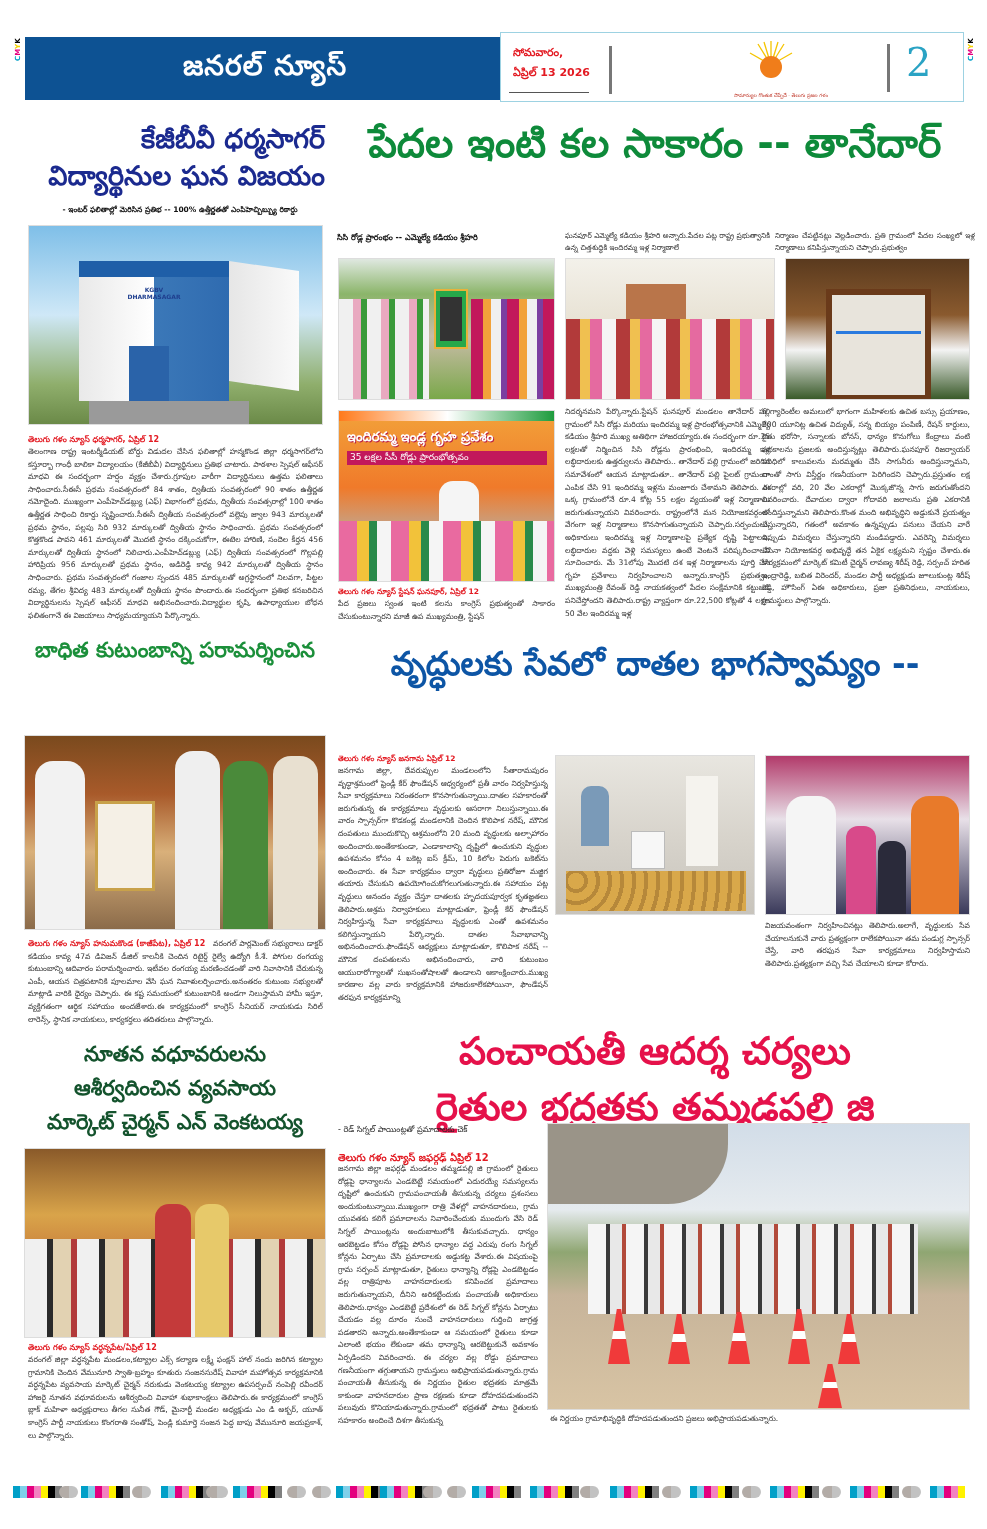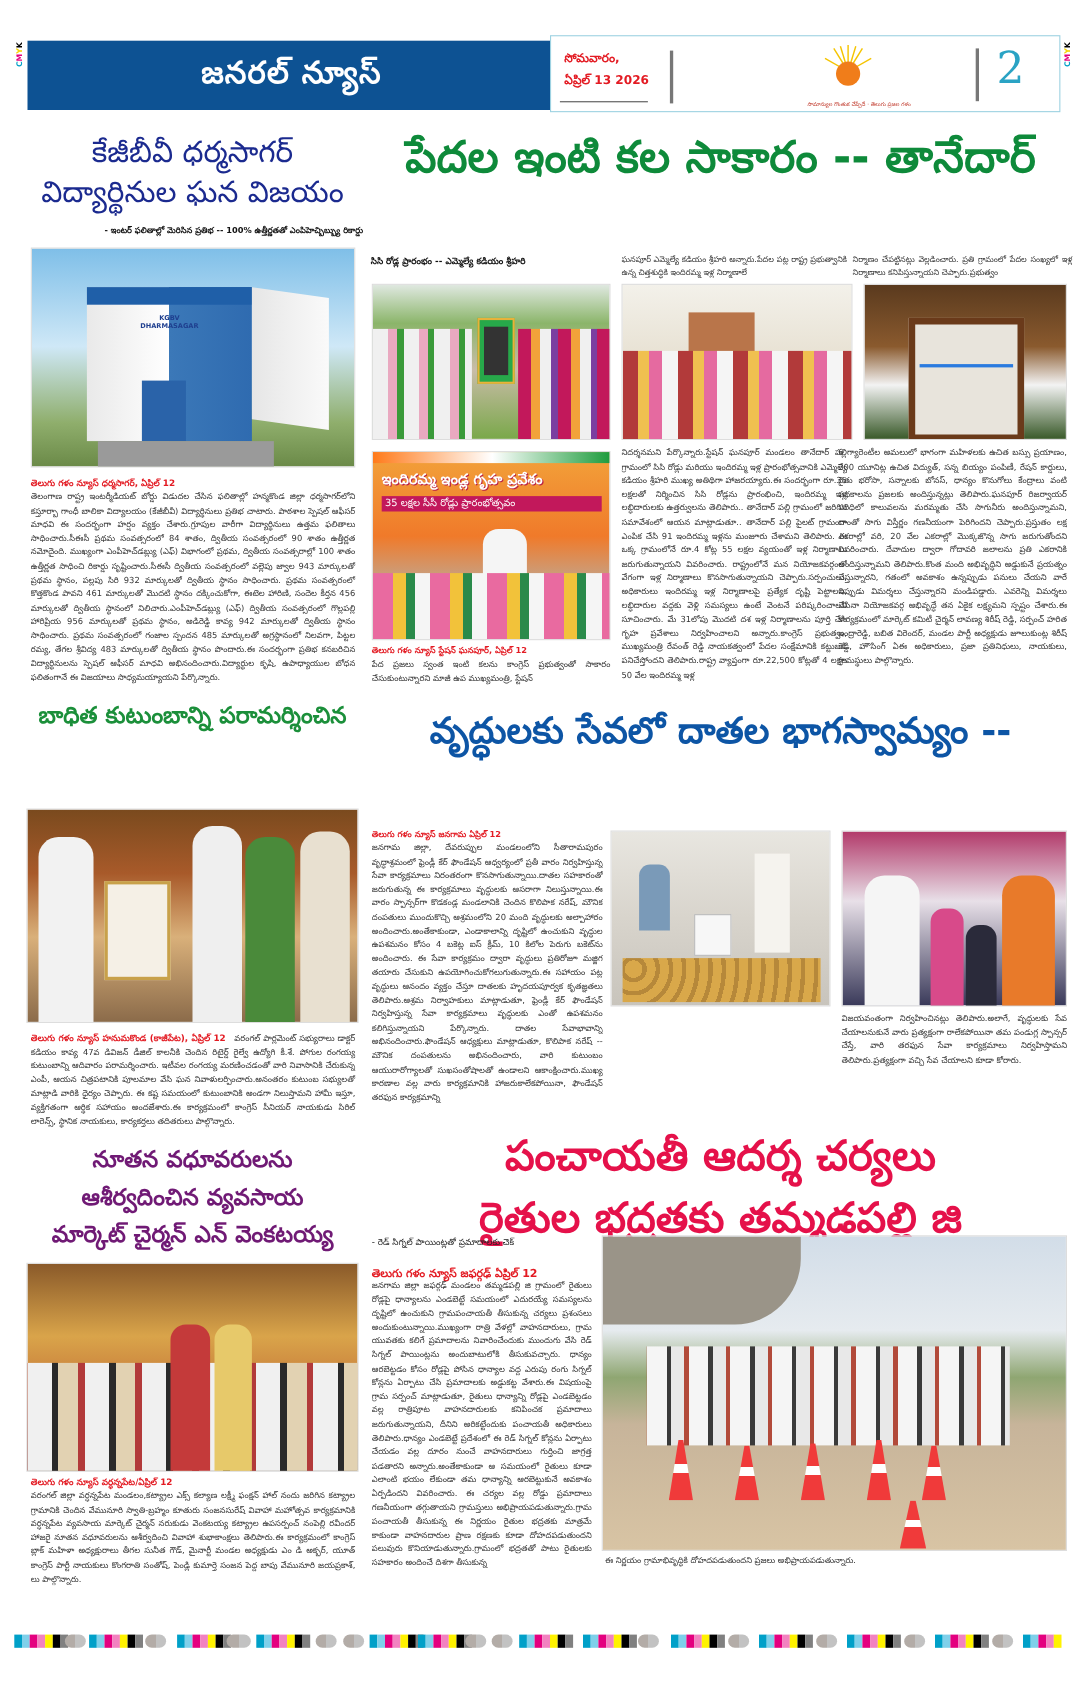--- a/index.html
+++ b/index.html
@@ -11,26 +11,26 @@
 .mast{left:500px;top:32px;width:464px;height:70px;border:1px solid #9dd2e2;background:#fff}
 .mast .date{position:absolute;left:12px;top:10px;color:#e31b23;font-size:11px;font-weight:bold;line-height:20px;width:85px}
 .mast .dateline{position:absolute;left:8px;top:59px;width:80px;border-top:1px solid #555}
 .mast .bar1{position:absolute;left:108px;top:13px;width:3px;height:48px;background:#777}
 .mast .bar2{position:absolute;left:386px;top:11px;width:3px;height:48px;background:#777}
 .mast .logo{position:absolute;left:190px;top:6px;width:180px;height:60px}
 .mast .logo .sun{position:absolute;left:55px;top:0;width:50px;height:40px}
 .mast .logo .name{position:absolute;left:0;top:16px;width:180px;text-align:center;color:#1e3f9e;font-weight:900;font-size:30px;letter-spacing:-1px;font-family:"DejaVu Sans",sans-serif}
 .mast .logo .tag{position:absolute;left:0;top:53px;width:180px;text-align:center;color:#c0392b;font-size:5px}
 .mast .pgnum{position:absolute;left:405px;top:6px;font-family:"DejaVu Serif",serif;font-size:40px;color:#2aa3c4}
-.h-navy{color:#1b2a8f;font-weight:normal;text-align:center}
+.h-navy{color:#1b2a8f;font-weight:bold;text-align:right}
 .h-green{color:#0e8a3a;font-weight:bold;text-align:center}
 .h-green2{color:#1b8f3a;font-weight:bold;text-align:center}
 .h-blue{color:#0d55a5;font-weight:900;text-align:center}
 .h-red{color:#e5114a;font-weight:900;text-align:center}
-.h-purple{color:#701a75;font-weight:bold;text-align:center}
+.h-purple{color:#14532d;font-weight:bold;text-align:center}
 .dek{font-size:8.5px;color:#111;font-weight:bold}
 .dateline-red{color:#e31b23;font-size:8px;font-weight:bold}
 .body{font-size:7.6px;line-height:12.6px;color:#333;text-align:justify;overflow:hidden}
 .photo{position:absolute;overflow:hidden;border:1px solid #ddd}
 .colorbar{position:absolute;top:1486px;height:12px;display:flex}
 .colorbar span{width:7px;height:12px;display:block}
 .pill{position:absolute;top:1486px;width:19px;height:12px;border-radius:6px;background:linear-gradient(90deg,#b3aca7 50%,#c2c2c2 50%)}
 </style>
 </head>
 <body>
@@ -63,21 +63,21 @@
     <div class="tag">సామాన్యుల గొంతుక చేప్పేదే · తెలుగు ప్రజల గళం</div>
   </div>
   <div class="bar2"></div>
   <div class="pgnum">2</div>
 </div>
 
 <div class="abs h-navy" style="left:25px;top:120px;width:300px;font-size:27px;line-height:37px">
   <div>కేజీబీవీ ధర్మసాగర్</div>
   <div>విద్యార్థినుల ఘన విజయం</div>
 </div>
-<div class="abs dek" style="left:30px;top:205px;width:300px;font-size:7.5px;text-align:right">- ఇంటర్ ఫలితాల్లో మెరిసిన ప్రతిభ -- 100% ఉత్తీర్ణతతో ఎంపిహెచ్బిబ్బ్యు రికార్డు</div>
+<div class="abs dek" style="left:30px;top:205px;width:300px;font-size:7.5px;text-align:center">- ఇంటర్ ఫలితాల్లో మెరిసిన ప్రతిభ -- 100% ఉత్తీర్ణతతో ఎంపిహెచ్బిబ్బ్యు రికార్డు</div>
 <div class="photo" style="left:28px;top:225px;width:295px;height:200px;background:linear-gradient(180deg,#7fbfe8 0%,#cfe8f7 45%,#8fae6c 80%,#6b8a48 100%)">
   <div style="position:absolute;left:50px;top:35px;width:150px;height:140px;background:linear-gradient(90deg,#e9e9e9 0%,#fff 50%,#3b78b8 50%,#2f6bb0 100%)"></div>
   <div style="position:absolute;left:50px;top:35px;width:150px;height:16px;background:#1f5fa8"></div>
   <div style="position:absolute;left:200px;top:40px;width:70px;height:120px;background:linear-gradient(90deg,#e6e6e6,#fafafa);transform:skewY(8deg)"></div>
   <div style="position:absolute;left:95px;top:60px;width:60px;font-size:6px;color:#1f3f8f;text-align:center;font-weight:bold">KGBV DHARMASAGAR</div>
   <div style="position:absolute;left:100px;top:120px;width:40px;height:55px;background:#2a63a9"></div>
   <div style="position:absolute;left:60px;top:175px;width:160px;height:25px;background:#9a9a9a"></div>
 </div>
 <div class="abs dateline-red" style="left:28px;top:435px">తెలుగు గళం న్యూస్ ధర్మసాగర్, ఏప్రిల్ 12</div>
 <div class="abs body" style="left:28px;top:446px;width:295px;height:246px">తెలంగాణ రాష్ట్ర ఇంటర్మీడియట్ బోర్డు విడుదల చేసిన ఫలితాల్లో హన్మకొండ జిల్లా ధర్మసాగర్‌లోని కస్తూర్బా గాంధీ బాలికా విద్యాలయం (కేజీబీవీ) విద్యార్థినులు ప్రతిభ చాటారు. పాఠశాల స్పెషల్ ఆఫీసర్ మాధవి ఈ సందర్భంగా హర్షం వ్యక్తం చేశారు.గ్రూపుల వారీగా విద్యార్థినులు ఉత్తమ ఫలితాలు సాధించారు.సీఈసీ ప్రథమ సంవత్సరంలో 84 శాతం, ద్వితీయ సంవత్సరంలో 90 శాతం ఉత్తీర్ణత నమోదైంది. ముఖ్యంగా ఎంపీహెచ్‌డబ్ల్యు (ఎఫ్) విభాగంలో ప్రథమ, ద్వితీయ సంవత్సరాల్లో 100 శాతం ఉత్తీర్ణత సాధించి రికార్డు సృష్టించారు.సీఈసీ ద్వితీయ సంవత్సరంలో వల్లెపు జ్వాల 943 మార్కులతో ప్రథమ స్థానం, పల్లపు సిరి 932 మార్కులతో ద్వితీయ స్థానం సాధించారు. ప్రథమ సంవత్సరంలో కొత్తకొండ పావని 461 మార్కులతో మొదటి స్థానం దక్కించుకోగా, ఈటెల హారిణి, సందెల కీర్తన 456 మార్కులతో ద్వితీయ స్థానంలో నిలిచారు.ఎంపీహెచ్‌డబ్ల్యు (ఎఫ్) ద్వితీయ సంవత్సరంలో గొల్లపల్లి హారిప్రియ 956 మార్కులతో ప్రథమ స్థానం, అడిరెడ్డి కావ్య 942 మార్కులతో ద్వితీయ స్థానం సాధించారు. ప్రథమ సంవత్సరంలో గంజాల స్పందన 485 మార్కులతో అగ్రస్థానంలో నిలవగా, పిట్టల రమ్య, తేగల శ్రీవిద్య 483 మార్కులతో ద్వితీయ స్థానం పొందారు.ఈ సందర్భంగా ప్రతిభ కనబరిచిన విద్యార్థినులను స్పెషల్ ఆఫీసర్ మాధవి అభినందించారు.విద్యార్థుల కృషి, ఉపాధ్యాయుల బోధన ఫలితంగానే ఈ విజయాలు సాధ్యమయ్యాయని పేర్కొన్నారు.</div>

